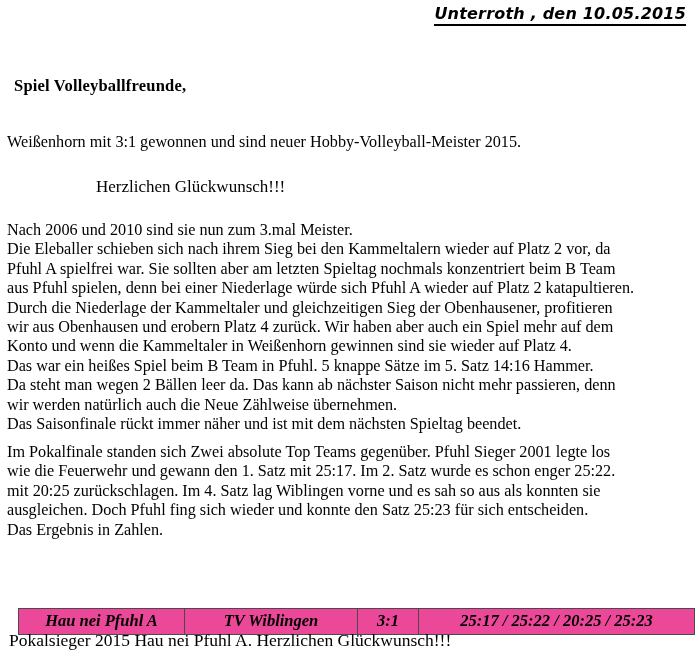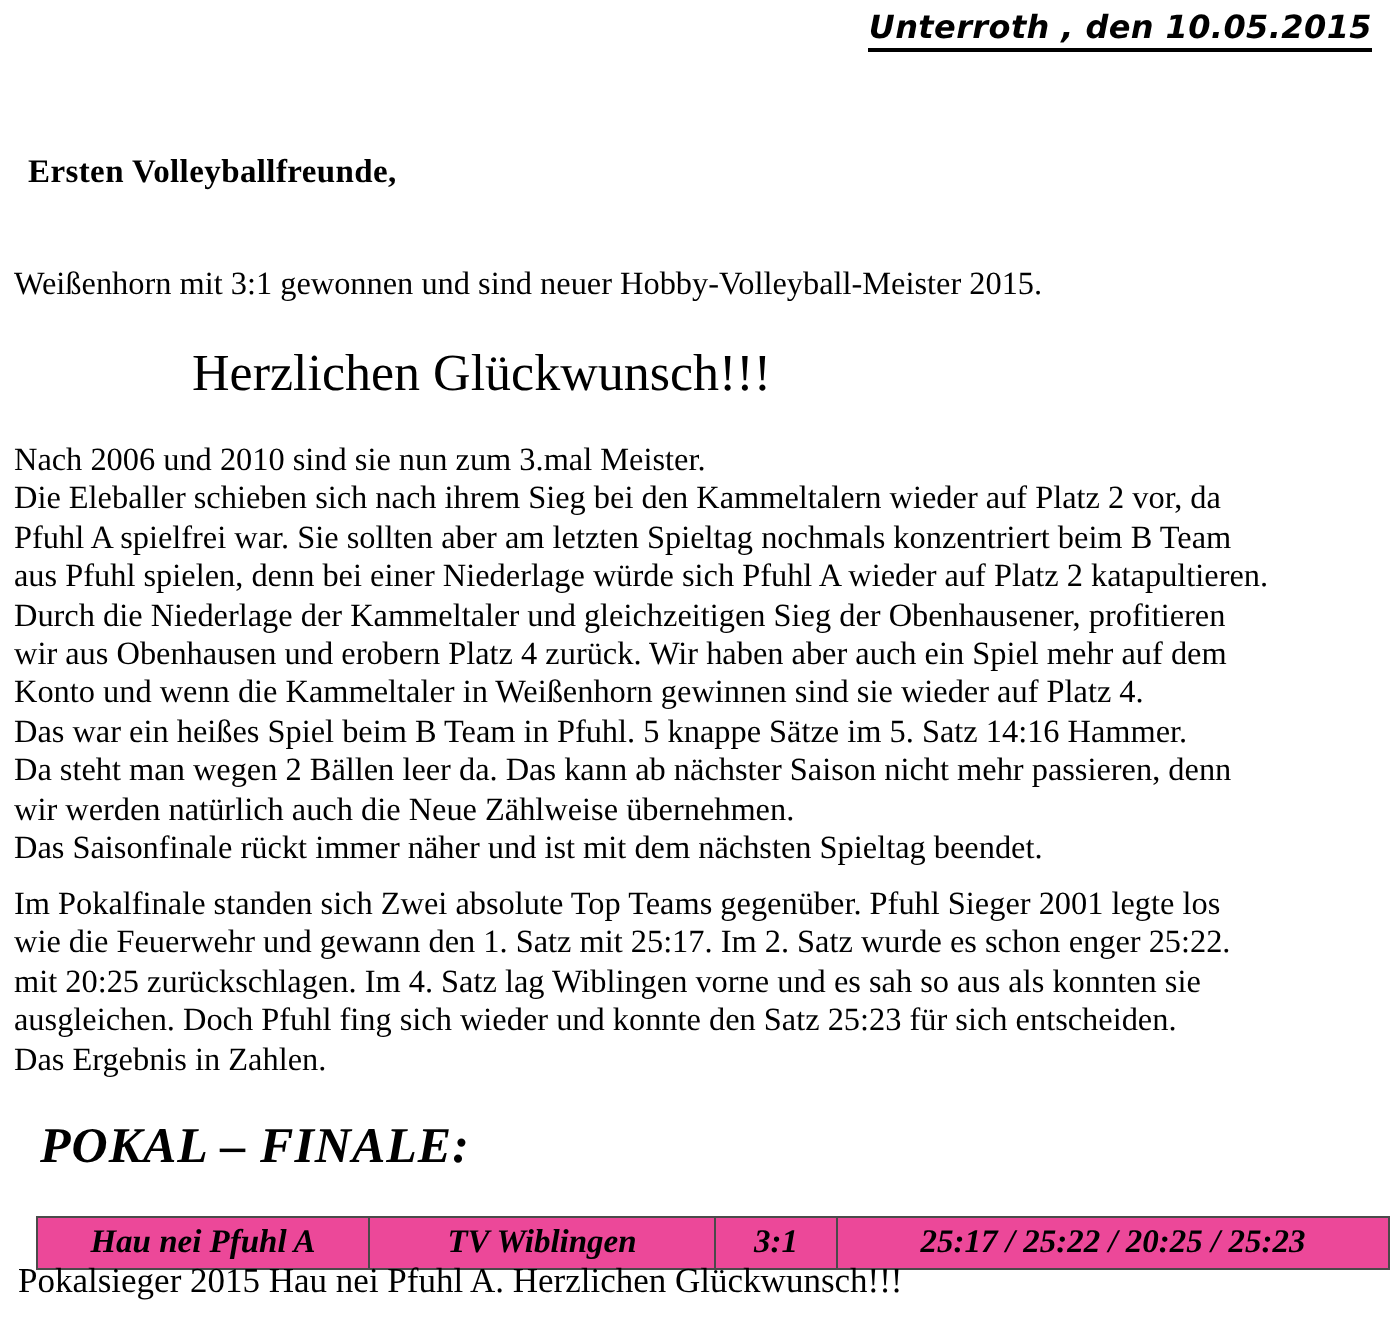--- a/index.html
+++ b/index.html
@@ -57,21 +57,21 @@
 
   .block-intro { top: 133px; }
   .block-main  { top: 221px; }
   .block-pokal { top: 443px; }
 
   
   .congrats {
     position: absolute;
     top: 175px;
     left: 96px;
-    font-size: 26px;
+    font-size: 17px;
     line-height: 23px;
     white-space: nowrap;
   }
 
   
   .pokal-heading {
     position: absolute;
     top: 560px;
     left: 20px;
     font-style: italic;
@@ -115,21 +115,21 @@
     white-space: nowrap;
   }
 </style>
 </head>
 <body>
 
 <div class="page">
 
   <div class="date-line">Unterroth , den 10.05.2015</div>
 
-  <div class="greeting">Ersten Volleyballfreunde,</div>
+  <div class="greeting">Spiel Volleyballfreunde,</div>
 
   <div class="body-block block-intro">
     <p>Weißenhorn mit 3:1 gewonnen und sind neuer Hobby-Volleyball-Meister  2015.</p>
   </div>
 
   <div class="congrats">Herzlichen Glückwunsch!!!</div>
 
   <div class="body-block block-main">
     <p>Nach 2006 und 2010 sind sie nun zum 3.mal Meister.</p>
     <p>Die Eleballer schieben sich nach ihrem Sieg bei den Kammeltalern wieder auf  Platz 2 vor, da</p>
@@ -145,21 +145,20 @@
   </div>
 
   <div class="body-block block-pokal">
     <p>Im Pokalfinale standen sich Zwei absolute Top Teams gegenüber. Pfuhl Sieger 2001 legte los</p>
     <p>wie die Feuerwehr und gewann den 1. Satz mit 25:17. Im 2. Satz wurde es schon enger 25:22.</p>
     <p>mit 20:25 zurückschlagen. Im 4. Satz lag Wiblingen vorne und es sah so aus als konnten sie</p>
     <p>ausgleichen. Doch Pfuhl fing sich wieder und konnte den Satz 25:23 für sich entscheiden.</p>
     <p>Das Ergebnis in Zahlen.</p>
   </div>
 
-  <div class="pokal-heading">POKAL – FINALE:</div>
 
   <table class="result-table">
     <tbody>
       <tr>
         <td class="col-team-a">Hau nei Pfuhl  A</td>
         <td class="col-team-b">TV Wiblingen</td>
         <td class="col-sets">3:1</td>
         <td class="col-scores">25:17 / 25:22 / 20:25 / 25:23</td>
       </tr>
     </tbody>

